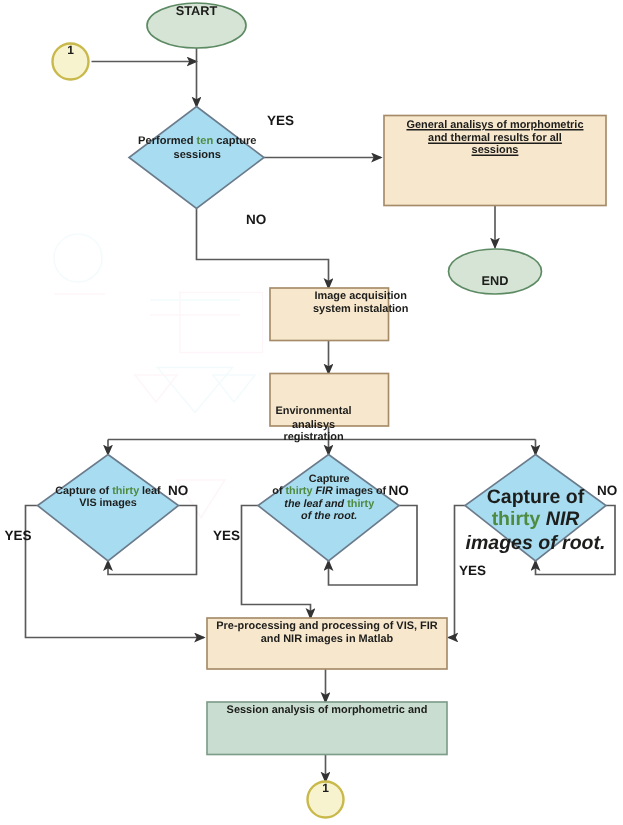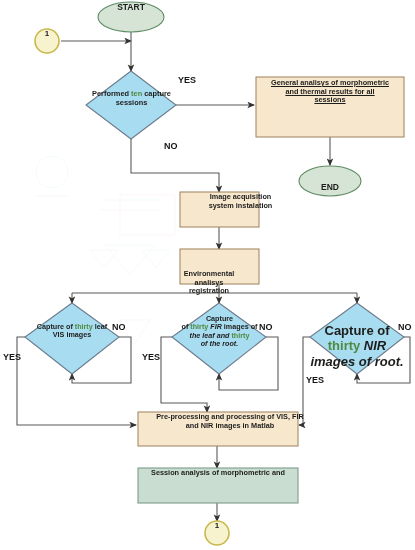--- a/index.html
+++ b/index.html
@@ -191,21 +191,21 @@
     </div>
   </div>
 
   <div class="nodelabel" style="left:308px; top:323px; width:98px; height:28px; font-size:13px;">
     <div>
       <span>Capture of </span><span class="hl">thirty</span><span class="it"> NIR</span><br>
       <span class="it">images of root.</span>
     </div>
   </div>
 
-  <div class="nodelabel" style="left:140px; top:413px; width:156px; height:32px; font-size:7.3px;margin-left:12px;">
+  <div class="nodelabel" style="left:140px; top:413px; width:156px; height:32px; font-size:7.3px;">
     <div>
       <span>Pre-processing and processing of VIS, FIR</span><br>
       <span>and NIR images in Matlab</span>
     </div>
   </div>
 
   <div class="nodelabel" style="left:140px; top:469px; width:156px; height:33px; font-size:7.3px;">
     <div>
       <span>Session analysis of morphometric and</span><br>
     </div>

